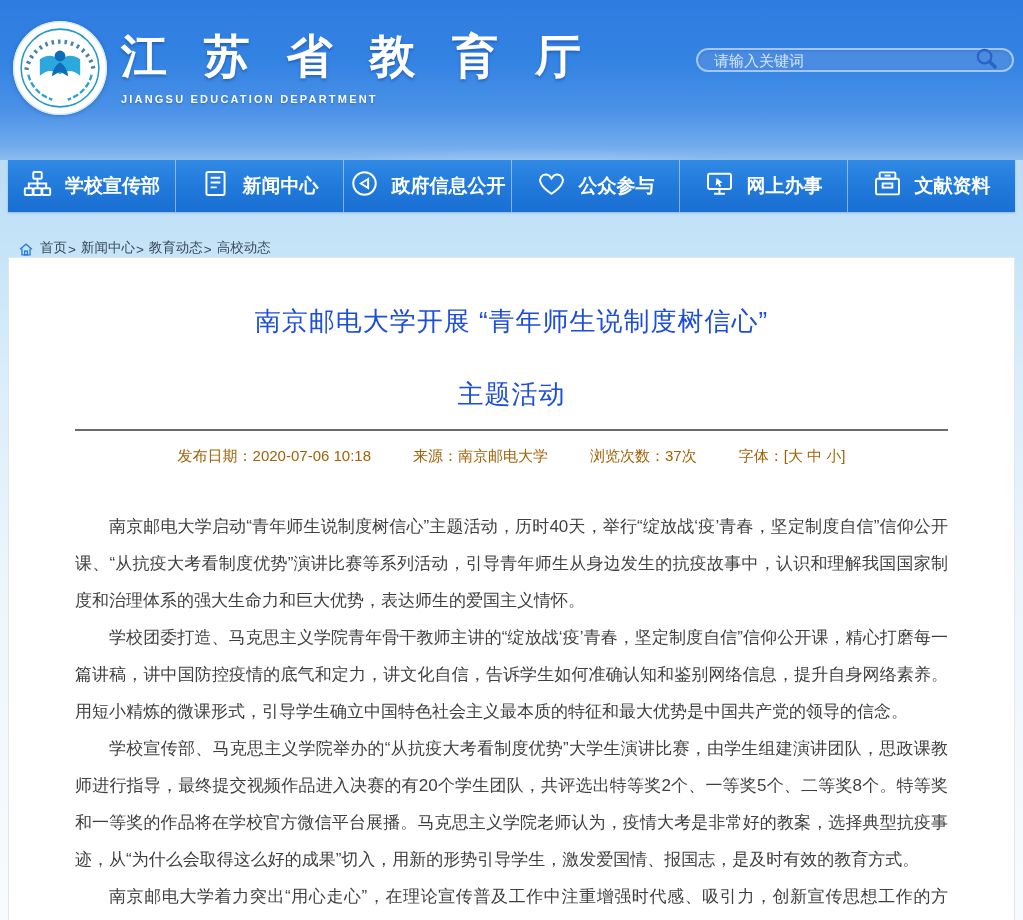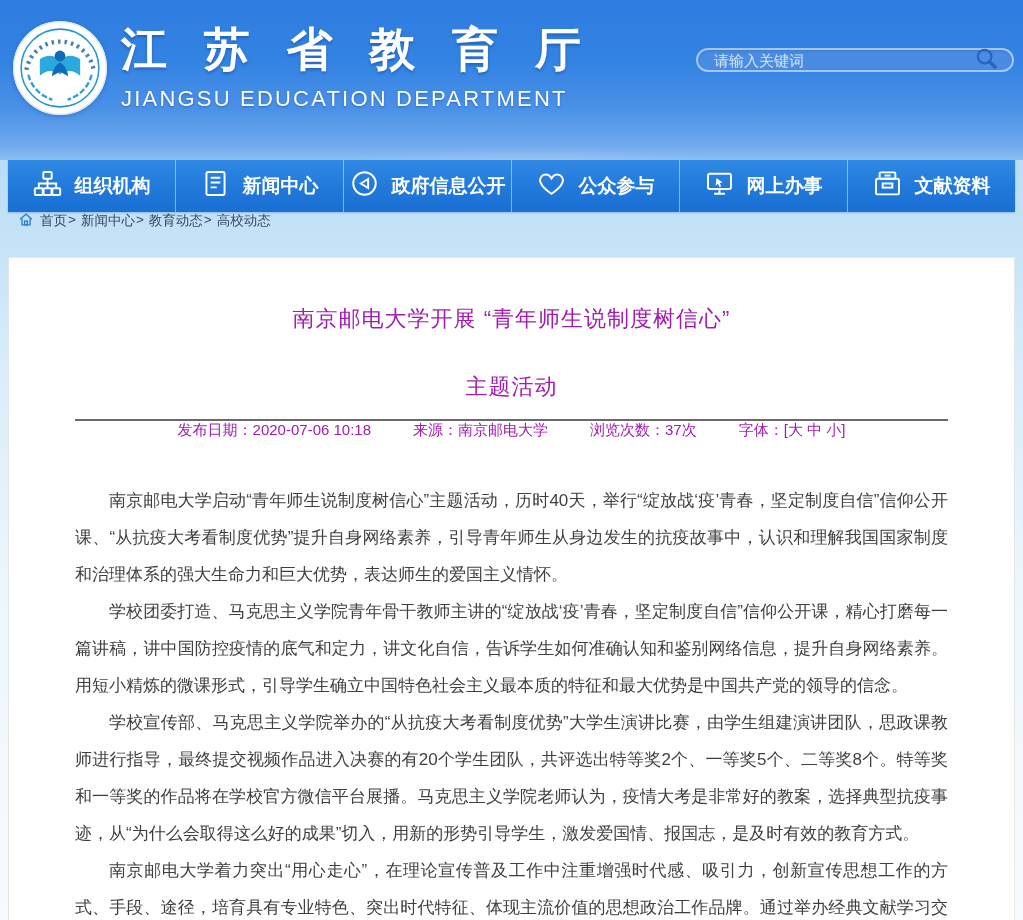--- a/index.html
+++ b/index.html
@@ -28,21 +28,21 @@
       radial-gradient(ellipse 300px 45px at 12% 100%, rgba(255,255,255,.25), rgba(255,255,255,0) 70%);
     pointer-events:none;
   }
   .brand { position:absolute; left:12px; top:20px; display:flex; align-items:center; gap:13px; }
   .logo { width:96px; height:96px; flex:0 0 auto; filter: drop-shadow(0 1px 2px rgba(10,60,140,.35)); }
   .brand-title {
     font-size:46px; font-weight:bold; color:#fff; letter-spacing:12px; line-height:1.1;
     text-shadow:0 2px 3px rgba(8,50,130,.4); white-space:nowrap;
   }
   .brand-subtitle {
-    font-size:22px; font-weight:normal; color:#fff; letter-spacing:2.2px; margin-top:11px;
+    font-size:11px; font-weight:bold; color:#fff; letter-spacing:2.2px; margin-top:11px;
     text-shadow:0 1px 2px rgba(8,50,130,.4); white-space:nowrap;
   }
   .search-box {
     position:absolute; right:9px; top:48px; width:318px; height:24px;
     border-radius:19px; background:#4a8ce2; border:2px solid #a3c6f2;
     display:flex; align-items:center; padding:0 10px 0 16px;
     box-shadow: inset 0 1px 3px rgba(20,70,160,.25);
   }
   .search-input {
     flex:1; background:transparent; border:none; outline:none;
@@ -60,40 +60,40 @@
   .nav-item {
     flex:1 1 0; display:flex; align-items:center; justify-content:center; gap:13px;
     color:#fff; font-size:19px; font-weight:bold; text-decoration:none; cursor:pointer;
     border-right:1px solid rgba(255,255,255,.45);
   }
   .nav-item:last-child { border-right:none; }
   .nav-item svg { flex:0 0 auto; }
 
   
   .breadcrumb {
-    flex:0 0 auto; height:45px; display:flex; align-items:flex-start;
+    flex:0 0 auto; height:45px; display:flex; align-items:flex-end;
     padding:0 0 0 18px; font-size:13.5px; color:#37495c;
   }
   .breadcrumb .home-icon { display:flex; align-items:center; margin-right:6px; }
   .crumb { color:#37495c; text-decoration:none; cursor:pointer; }
   .crumb-sep { margin:0 5px 0 1px; color:#37495c; }
 
   
   .content {
     flex:1 1 auto; margin:0 8px; background:#fff;
     border:1px solid #e2e7ec; border-bottom:none;
     padding:46px 66px 30px; overflow:hidden;
   }
-  .article-title { text-align:center; color:#a21caf; font-size:22px; font-weight:500; letter-spacing:1px; }
+  .article-title { text-align:center; color:#1d4ed8; font-size:26px; font-weight:500; letter-spacing:1px; }
   .article-title .t1 { display:block; }
   .article-title .t2 { display:block; margin-top:38px; }
   .title-rule { height:2px; background:#6a6a6a; border:none; margin-top:17px; }
   .meta-row {
-    display:flex; justify-content:center; align-items:center; gap:42px;
-    font-size:15px; color:#a21caf; white-space:nowrap;
+    margin-top:16px; display:flex; justify-content:center; align-items:center; gap:42px;
+    font-size:15px; color:#a16207; white-space:nowrap;
   }
   .font-size-option { cursor:pointer; }
   .article-body { margin-top:42px; color:#3f3f3f; font-size:17px; line-height:37px; text-align:justify; }
   .article-body p { text-indent:2em; margin:0; }
 </style>
 </head>
 <body>
 
 <div class="page">
 
@@ -135,21 +135,21 @@
     <a class="nav-item">
       <span>
         <svg width="29" height="29" viewBox="0 0 24 24" fill="none" stroke="#fff" stroke-width="1.6">
           <rect x="8.5" y="2.5" width="7" height="5.5" rx="0.8"></rect>
           <rect x="1.5" y="16" width="6.5" height="5.5" rx="0.8"></rect>
           <rect x="8.8" y="16" width="6.5" height="5.5" rx="0.8"></rect>
           <rect x="16" y="16" width="6.5" height="5.5" rx="0.8"></rect>
           <path d="M12 8v4 M12 12v4 M4.8 16v-4h14.4v4"></path>
         </svg>
       </span>
-      <span>组织机构</span>
+      <span>学校宣传部</span>
     </a>
     <a class="nav-item">
       <span>
         <svg width="29" height="29" viewBox="0 0 24 24" fill="none" stroke="#fff" stroke-width="1.6">
           <rect x="4.5" y="2.5" width="15" height="19" rx="1.4"></rect>
           <path d="M8 7.2h8 M8 11.2h8 M8 15.2h5"></path>
         </svg>
       </span>
       <span>新闻中心</span>
     </a>
@@ -220,20 +220,20 @@
     <div class="meta-row">
       <span>发布日期：2020-07-06 10:18</span>
       <span>来源：南京邮电大学</span>
       <span>浏览次数：37次</span>
       <span>
         <span>字体：[</span><span class="font-size-option">大</span>&nbsp;<span class="font-size-option">中</span>&nbsp;<span class="font-size-option">小</span><span>]</span>
       </span>
     </div>
 
     <article class="article-body">
-      <p>南京邮电大学启动“青年师生说制度树信心”主题活动，历时40天，举行“绽放战‘疫’青春，坚定制度自信”信仰公开课、“从抗疫大考看制度优势”提升自身网络素养，引导青年师生从身边发生的抗疫故事中，认识和理解我国国家制度和治理体系的强大生命力和巨大优势，表达师生的爱国主义情怀。</p>
+      <p>南京邮电大学启动“青年师生说制度树信心”主题活动，历时40天，举行“绽放战‘疫’青春，坚定制度自信”信仰公开课、“从抗疫大考看制度优势”演讲比赛等系列活动，引导青年师生从身边发生的抗疫故事中，认识和理解我国国家制度和治理体系的强大生命力和巨大优势，表达师生的爱国主义情怀。</p>
       <p>学校团委打造、马克思主义学院青年骨干教师主讲的“绽放战‘疫’青春，坚定制度自信”信仰公开课，精心打磨每一篇讲稿，讲中国防控疫情的底气和定力，讲文化自信，告诉学生如何准确认知和鉴别网络信息，提升自身网络素养。用短小精炼的微课形式，引导学生确立中国特色社会主义最本质的特征和最大优势是中国共产党的领导的信念。</p>
       <p>学校宣传部、马克思主义学院举办的“从抗疫大考看制度优势”大学生演讲比赛，由学生组建演讲团队，思政课教师进行指导，最终提交视频作品进入决赛的有20个学生团队，共评选出特等奖2个、一等奖5个、二等奖8个。特等奖和一等奖的作品将在学校官方微信平台展播。马克思主义学院老师认为，疫情大考是非常好的教案，选择典型抗疫事迹，从“为什么会取得这么好的成果”切入，用新的形势引导学生，激发爱国情、报国志，是及时有效的教育方式。</p>
       <p>南京邮电大学着力突出“用心走心”，在理论宣传普及工作中注重增强时代感、吸引力，创新宣传思想工作的方式、手段、途径，培育具有专业特色、突出时代特征、体现主流价值的思想政治工作品牌。通过举办经典文献学习交流会、时事热点讨论会、道德与法律情景剧表演、班级主题演讲等丰富多彩的思政课程活动，提升大学生学习理论知识的热情和运用理论分析社会问题的能力，增强了思政课的获得感。</p>
     </article>
   </main>
 
 </div>
 
 </body></html>

